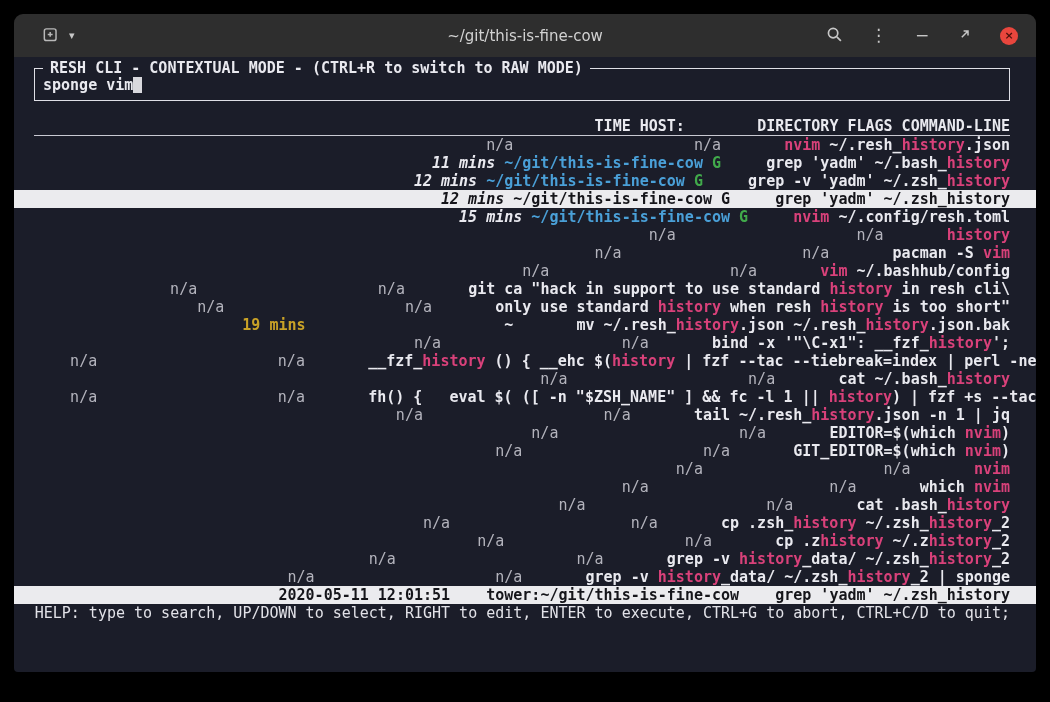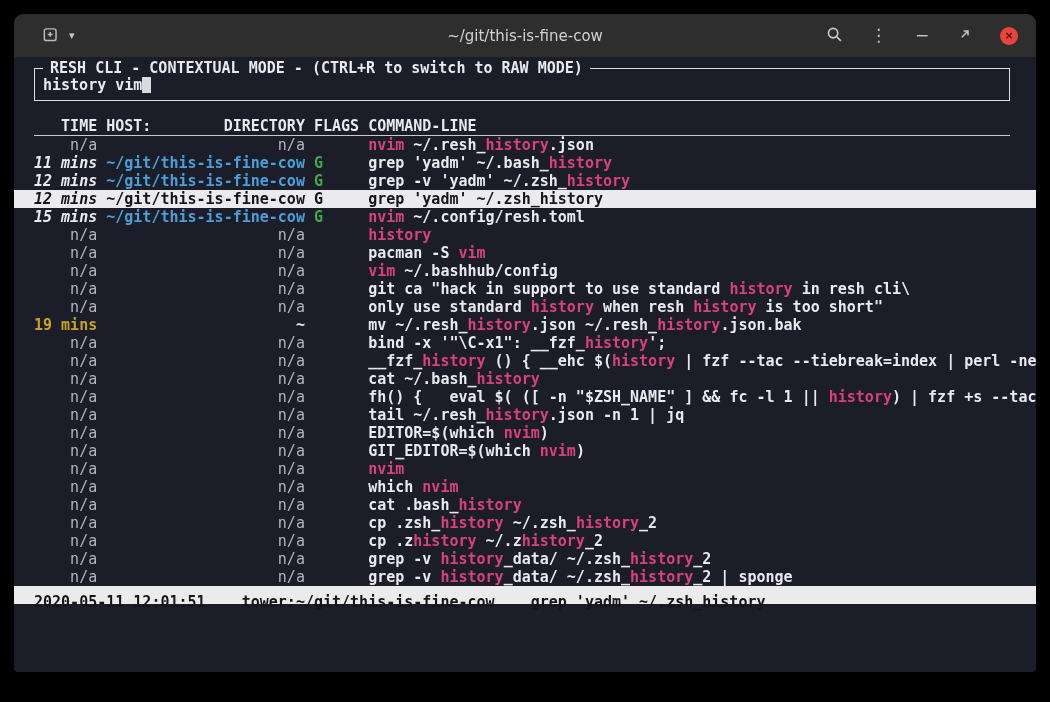--- a/index.html
+++ b/index.html
@@ -20,21 +20,21 @@
   .tb-btn { color:#c7c7c7; font-size:17px; line-height:1; display:flex;
             align-items:center; justify-content:center; min-width:16px; height:18px; }
   .caret { font-size:11px; color:#c7c7c7; }
   .close-btn { width:18px; height:18px; border-radius:50%; background:var(--close_red);
                color:#4a100b; font-size:11px; font-weight:bold; display:flex;
                align-items:center; justify-content:center; }
 
   
   .terminal { height:615px; background:var(--terminal_bg); padding:0 26px 0 20px;
               font-family:"DejaVu Sans Mono", "Liberation Mono", monospace;
-              font-size:15px; line-height:18px; color:var(--text); overflow:hidden; }
+              font-size:15px; line-height:18px; color:var(--text); overflow:hidden;text-align:right; }
 
   .search-box { margin-top:11px; height:33px; border:1px solid #dfdfe6; position:relative;
                 display:flex; align-items:center; padding:0 8px; }
   .legend { position:absolute; top:-10px; left:8px; background:var(--terminal_bg);
             padding:0 7px; font-weight:bold; white-space:pre; }
   .query { font-weight:bold; white-space:pre; }
   .cursor { display:inline-block; width:9px; height:17px; background:#d9d9de;
             vertical-align:-3px; }
 
   .table-header { margin-top:16px; font-weight:bold; white-space:pre;
@@ -46,21 +46,21 @@
   .c-yellow { color:var(--time_yellow); font-weight:bold; }
   .c-blue   { color:var(--path_blue); font-weight:bold; }
   .c-green  { color:var(--flag_green); font-weight:bold; }
   .c-cmd    { color:var(--text); font-weight:bold; }
   .hl       { color:var(--match_pink); font-weight:bold;margin-top:18px; }
 
   .selected { background:var(--selection_bg); margin:0 -26px 0 -20px; padding:0 26px 0 20px; }
   .selected span, .selected .hl { color:var(--selection_fg) !important; font-weight:bold; }
 
   .status-bar { background:var(--selection_bg); color:var(--selection_fg); font-weight:bold;
-                white-space:pre; margin:0 -26px 0 -20px; padding:7px 26px 0 20px; height:18px; }
+                white-space:pre; margin:0 -26px 0 -20px; padding:0 26px 0 20px; height:18px; }
   .help-line { white-space:pre; margin-left:-18px; height:18px; color:#e2e2e8; }
 </style>
 </head>
 <body>
 
 <div class="window">
 
   <div class="titlebar">
     <div class="tb-left">
       <span class="tb-btn">
@@ -101,21 +101,21 @@
       <span class="close-btn">
         <span>×</span>
       </span>
     </div>
   </div>
 
   <div class="terminal">
 
     <div class="search-box">
       <span class="legend">RESH CLI - CONTEXTUAL MODE - (CTRL+R to switch to RAW MODE)</span>
-      <span class="query">history vim</span>
+      <span class="query">sponge vim</span>
         <span class="cursor"></span>
     </div>
 
     <div class="table-header">   TIME HOST:        DIRECTORY FLAGS COMMAND-LINE</div>
 
     <div>
         <div class="line"><span class="c-na">    n/a </span><span class="c-na">                   n/a </span><span class="c-green">      </span><span class="c-cmd"><span class="hl">nvim</span> ~/.resh_<span class="hl">history</span>.json</span></div>
         <div class="line"><span class="c-white">11 mins </span><span class="c-blue">~/git/this-is-fine-cow </span><span class="c-green">G     </span><span class="c-cmd">grep 'yadm' ~/.bash_<span class="hl">history</span></span></div>
         <div class="line"><span class="c-white">12 mins </span><span class="c-blue">~/git/this-is-fine-cow </span><span class="c-green">G     </span><span class="c-cmd">grep -v 'yadm' ~/.zsh_<span class="hl">history</span></span></div>
         <div class="line selected"><span class="c-white">12 mins </span><span class="c-blue">~/git/this-is-fine-cow </span><span class="c-green">G     </span><span class="c-cmd">grep 'yadm' ~/.zsh_history</span></div>
@@ -137,15 +137,16 @@
         <div class="line"><span class="c-na">    n/a </span><span class="c-na">                   n/a </span><span class="c-green">      </span><span class="c-cmd">which <span class="hl">nvim</span></span></div>
         <div class="line"><span class="c-na">    n/a </span><span class="c-na">                   n/a </span><span class="c-green">      </span><span class="c-cmd">cat .bash_<span class="hl">history</span></span></div>
         <div class="line"><span class="c-na">    n/a </span><span class="c-na">                   n/a </span><span class="c-green">      </span><span class="c-cmd">cp .zsh_<span class="hl">history</span> ~/.zsh_<span class="hl">history</span>_2</span></div>
         <div class="line"><span class="c-na">    n/a </span><span class="c-na">                   n/a </span><span class="c-green">      </span><span class="c-cmd">cp .z<span class="hl">history</span> ~/.z<span class="hl">history</span>_2</span></div>
         <div class="line"><span class="c-na">    n/a </span><span class="c-na">                   n/a </span><span class="c-green">      </span><span class="c-cmd">grep -v <span class="hl">history</span>_data/ ~/.zsh_<span class="hl">history</span>_2</span></div>
         <div class="line"><span class="c-na">    n/a </span><span class="c-na">                   n/a </span><span class="c-green">      </span><span class="c-cmd">grep -v <span class="hl">history</span>_data/ ~/.zsh_<span class="hl">history</span>_2 | sponge</span></div>
       </div>
 
     <div class="status-bar">2020-05-11 12:01:51    tower:~/git/this-is-fine-cow    grep 'yadm' ~/.zsh_history</div>
 
+    <div class="help-line">HELP: type to search, UP/DOWN to select, RIGHT to edit, ENTER to execute, CTRL+G to abort, CTRL+C/D to quit;</div>
 
   </div>
 </div>
 
 </body></html>

